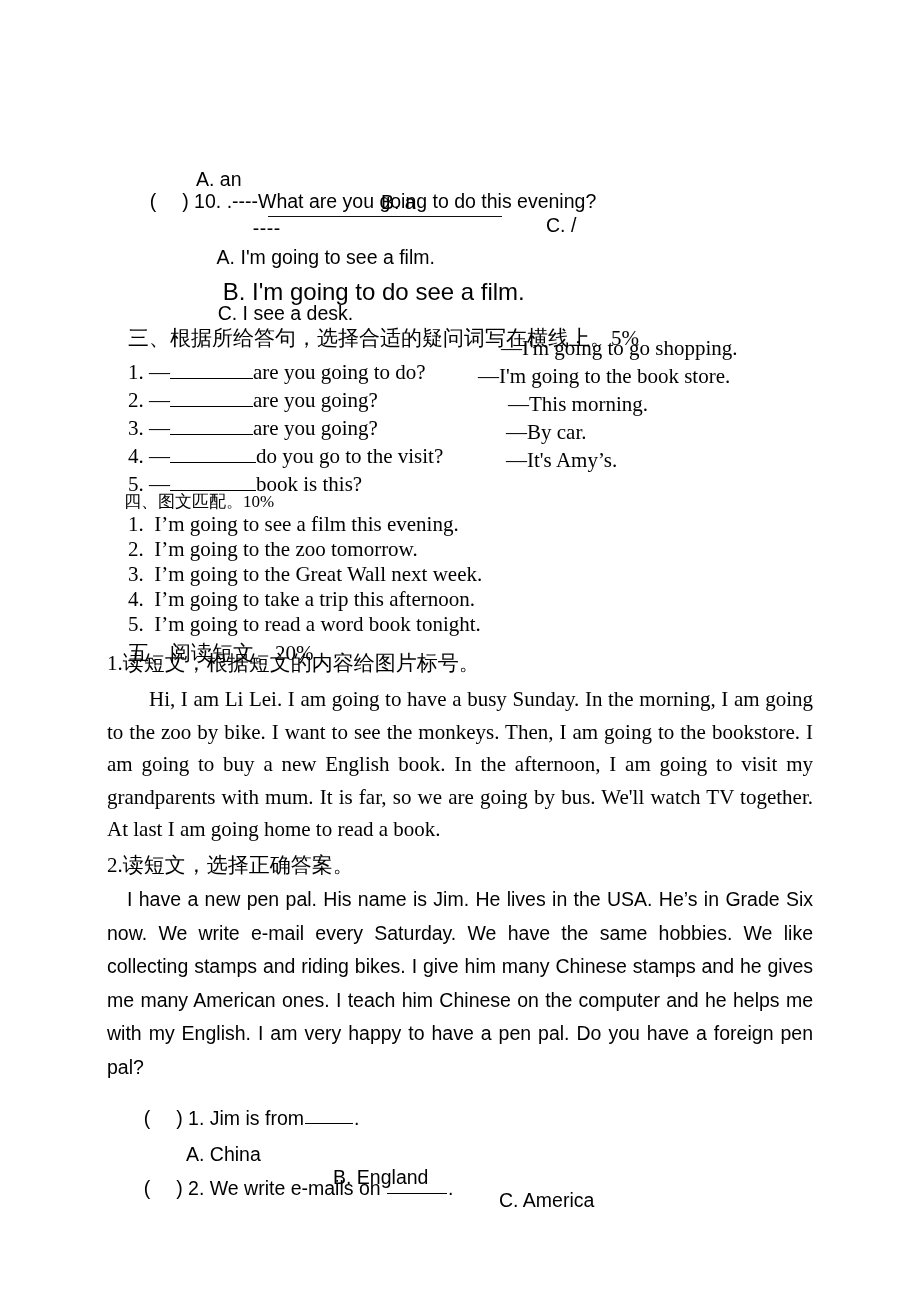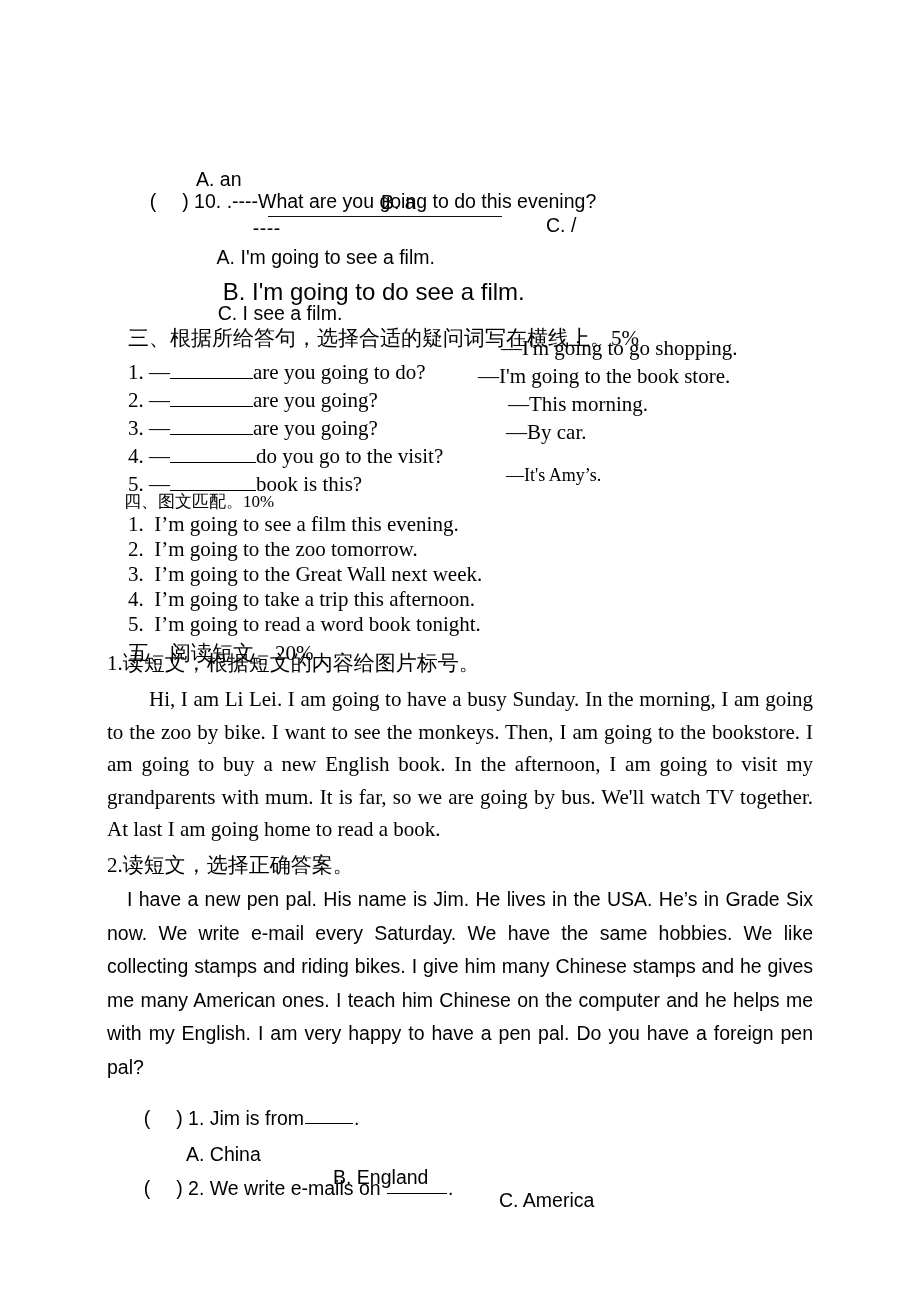--- a/index.html
+++ b/index.html
@@ -85,21 +85,21 @@
   </div>
   <div class="longrule" style="left:268px; top:216px; width:234px;"></div>
 
   <div class="ln sans" style="left:196px; top:228px; font-size:19.5px;">
     <span>A.</span> <span>I'm going to see a film.</span>
   </div>
   <div class="ln sans" style="left:196px; top:256px; font-size:24px;">
     <span>B.</span> <span>I'm going to do see a film.</span>
   </div>
   <div class="ln sans" style="left:196px; top:284px; font-size:19.5px;">
-    <span>C.</span> <span>I see a film.</span>
+    <span>C.</span> <span>I see a desk.</span>
   </div>
 
   <div class="ln serif" style="left:107px; top:307px; font-size:21px;">
     <span>三、根据所给答句，选择合适的疑问词写在横线上。5%</span>
   </div>
 
   <div class="ln serif" style="left:107px; top:338px; font-size:21px;">
     <span>1.</span> <span>—</span><span class="blank-thin" style="width:83px"></span><span>are you going to do?</span>
   </div>
   <div class="ln serif" style="left:501px; top:338px; font-size:21px;">—I'm going to go shopping.</div>
@@ -115,21 +115,21 @@
   <div class="ln serif" style="left:508px; top:394px; font-size:21px;">—This morning.</div>
 
   <div class="ln serif" style="left:107px; top:422px; font-size:21px;">
     <span>4.</span> <span>—</span><span class="blank-thin" style="width:86px"></span><span>do you go to the visit?</span>
   </div>
   <div class="ln serif" style="left:506px; top:422px; font-size:21px;">—By car.</div>
 
   <div class="ln serif" style="left:107px; top:450px; font-size:21px;">
     <span>5.</span> <span>—</span><span class="blank-thin" style="width:86px"></span><span>book is this?</span>
   </div>
-  <div class="ln serif" style="left:506px; top:450px; font-size:18px;margin-top:16px;">—It's Amy’s.</div>
+  <div class="ln serif" style="left:506px; top:450px; font-size:21px;">—It's Amy’s.</div>
 
   <div class="ln serif" style="left:107px; top:476px; font-size:17px;">
     <span>四、图文匹配。10%</span>
   </div>
 
   <div class="ln serif" style="left:107px; top:493px; font-size:21px;">
     <span>1.</span>  <span>I’m going to see a film this evening.</span>
   </div>
   <div class="ln serif" style="left:107px; top:518px; font-size:21px;">
     <span>2.</span>  <span>I’m going to the zoo tomorrow.</span>

